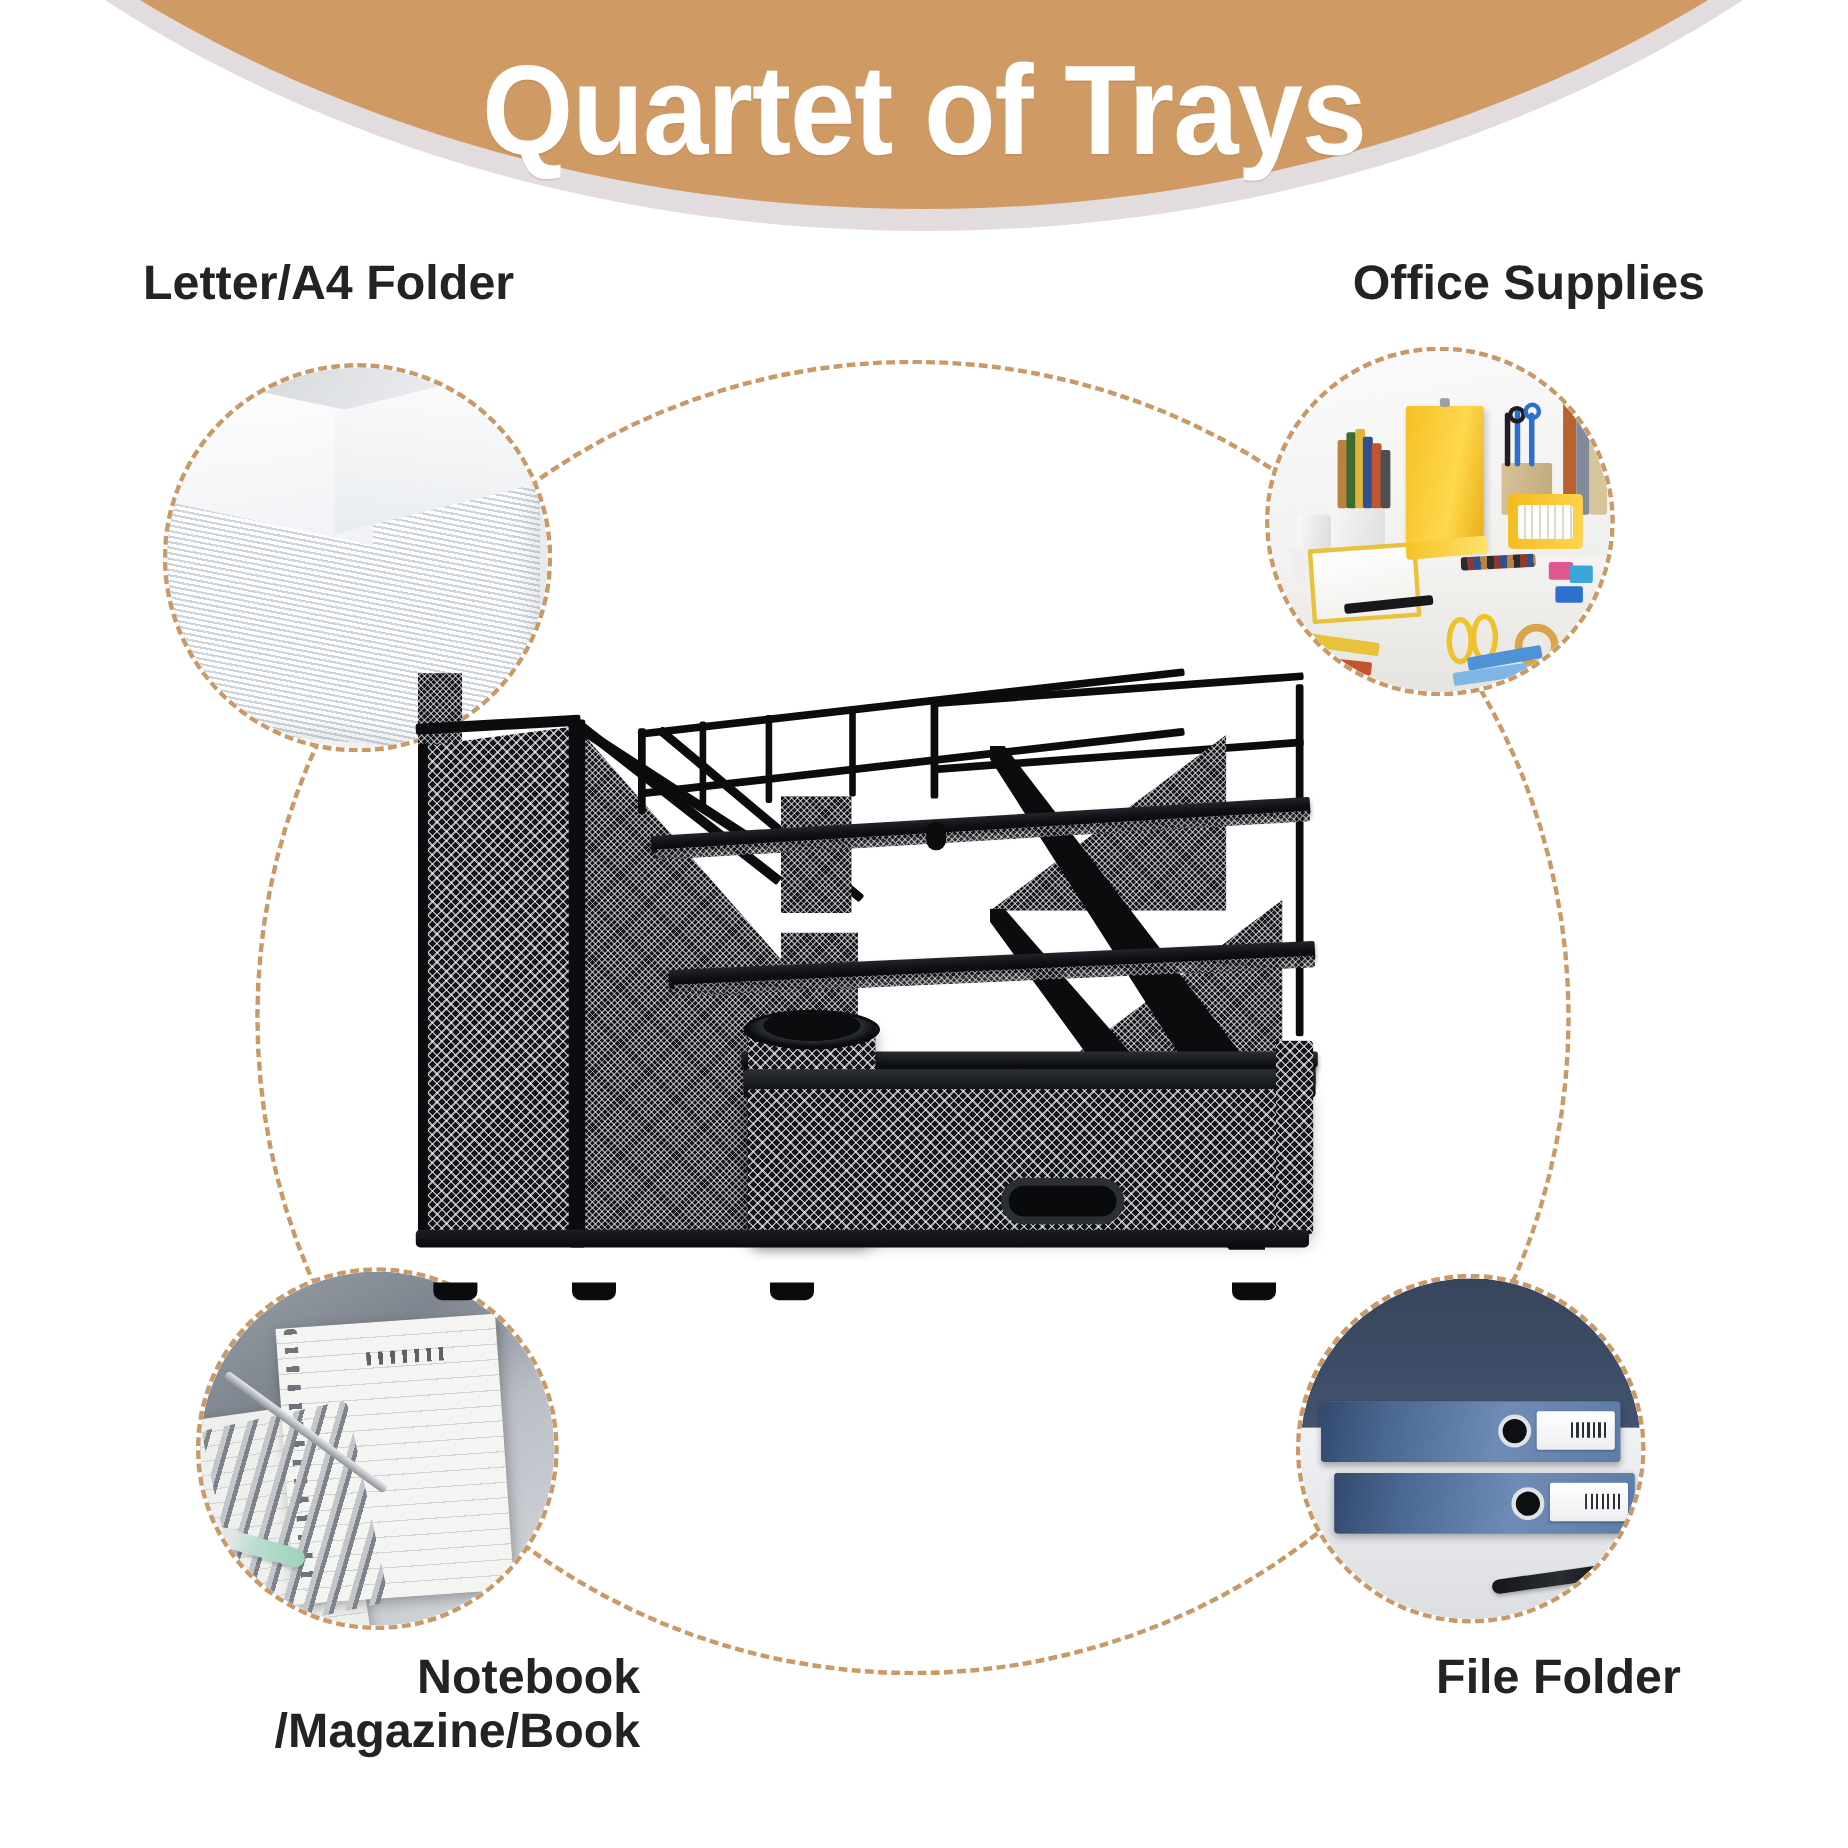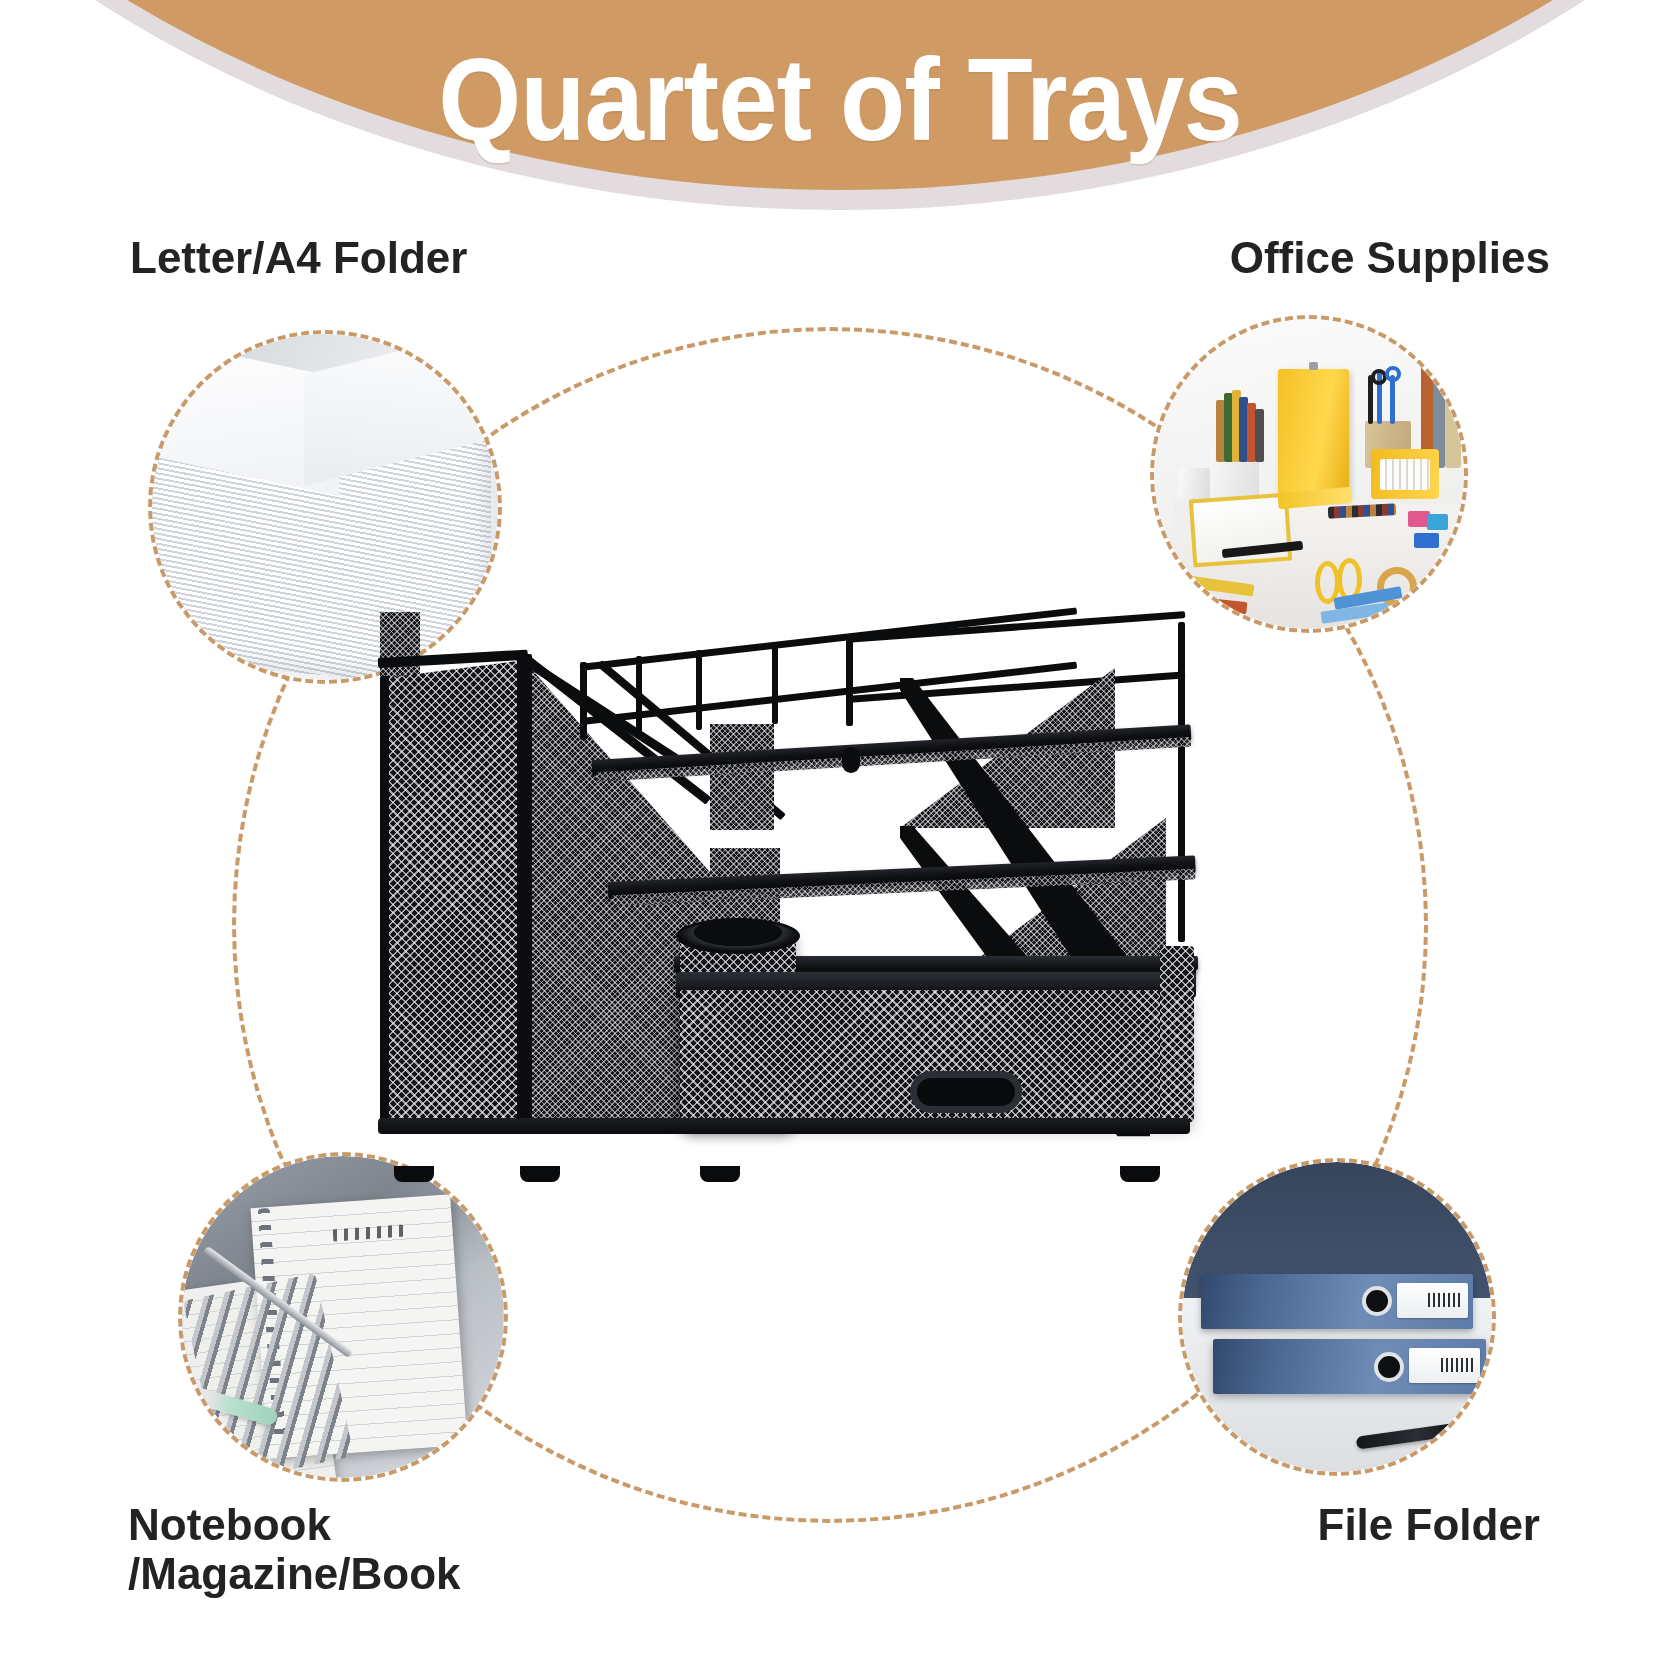--- a/index.html
+++ b/index.html
@@ -55,22 +55,22 @@
   .feature-label{
     position:absolute;
     color:#232323;
     font-weight:bold;
     font-size:44px;
     line-height:1.12;
     white-space:pre-line;
   }
   #label-paper   { left:130px;  top:233px; }
   #label-supplies{ right:130px; top:233px; text-align:left; }
-  #label-notebook{ left:128px;  top:1500px; width:470px; text-align:left; }
-  #label-folder  { right:140px; top:1500px; }
+  #label-notebook{ left:112px;  top:1500px; width:470px; text-align:right; }
+  #label-folder  { right:152px; top:1500px; }
 
   
   .feature-circle{
     position:absolute;
     border-radius:50%;
     border:4px dashed #c99a68;
     overflow:hidden;
     background:#ffffff;
   }
   .fc-inner{ position:absolute; inset:0; border-radius:50%; overflow:hidden; }

